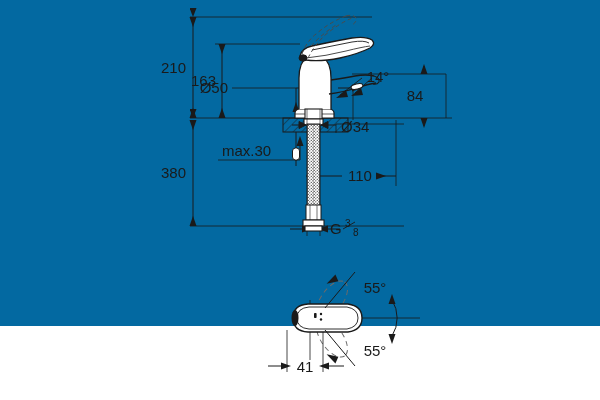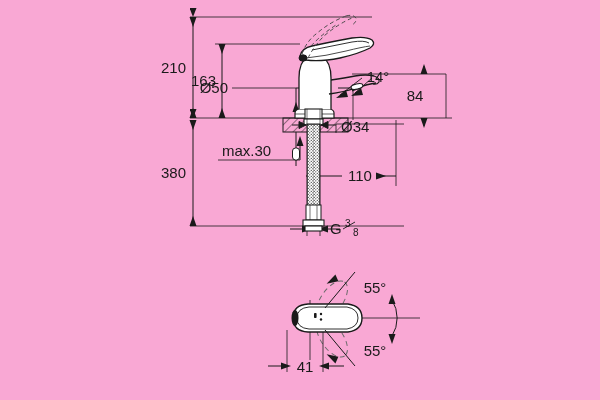--- a/index.html
+++ b/index.html
@@ -1,18 +1,18 @@
 <!DOCTYPE html>
 <html><head>
 <meta charset="utf-8">
 <style>
   html,body{margin:0;padding:0;background:#ffffff;}
   body{width:600px;height:400px;overflow:hidden;
        font-family:"Liberation Sans","DejaVu Sans",sans-serif;}
-  #stage{position:relative;width:600px;height:400px;background:#f9a8d4;}
+  #stage{position:relative;width:600px;height:326px;background:#0369a1;}
   #stage svg{position:absolute;left:0;top:0;}
   .dimtext{font-family:"Liberation Sans","DejaVu Sans",sans-serif;
            font-size:15px;fill:#1a1a1a;}
   .dimtext-sm{font-family:"Liberation Sans","DejaVu Sans",sans-serif;
            font-size:10px;fill:#1a1a1a;}
   .deg{font-family:"Liberation Sans","DejaVu Sans",sans-serif;
            font-size:15px;fill:#1a1a1a;}
 </style>
 </head>
 <body>

